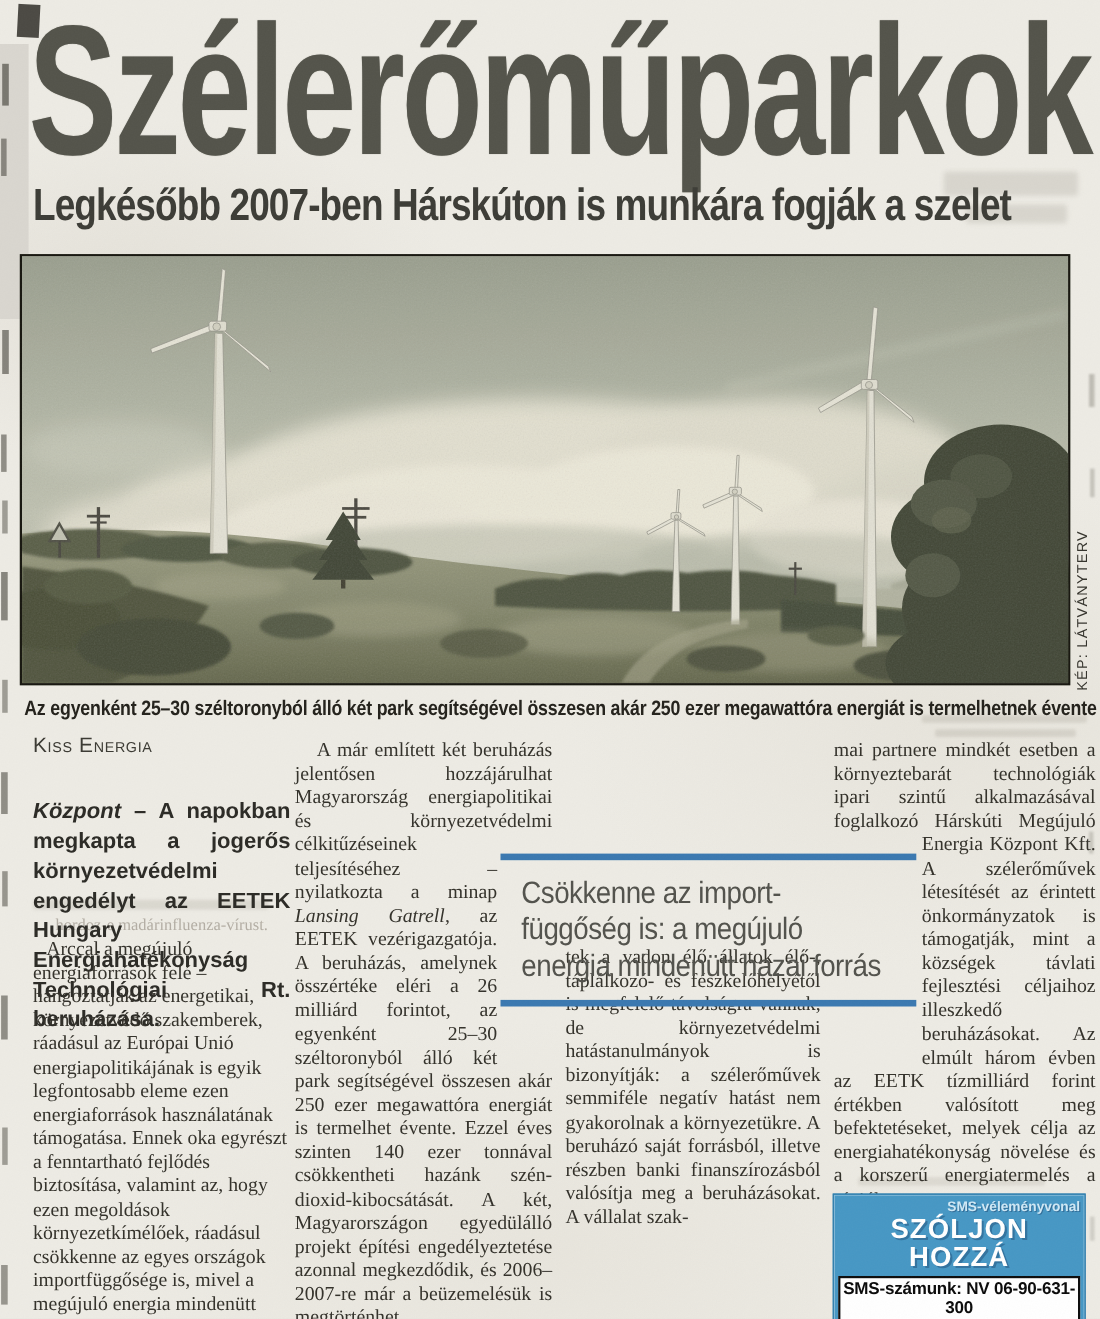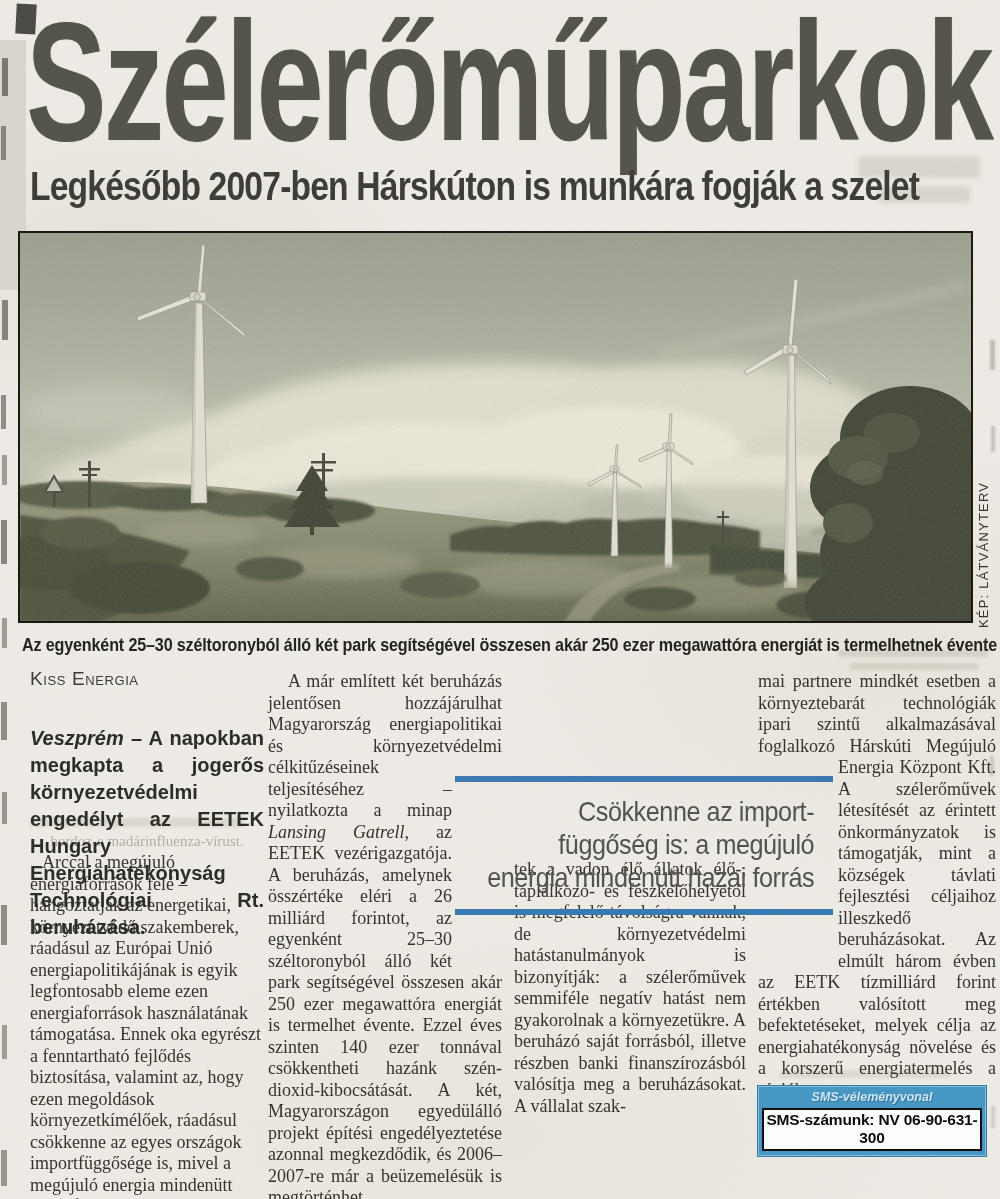--- a/index.html
+++ b/index.html
@@ -52,32 +52,32 @@
   .indent{text-indent:20px;}
   .fpush-r{float:right;width:0;height:88px;}
   .fspace-r{float:right;clear:right;width:50px;height:200px;}
   .fpush-l{float:left;width:0;height:88px;}
   .fspace-l{float:left;clear:left;width:80px;height:200px;}
   .pq-reserve{height:188px;}
   
   .pullquote{
     left:455px;top:776px;width:378px;
     border-top:6px solid #3a78b0;border-bottom:6px solid #3a78b0;
-    padding:13px 0 15px 0;text-align:right;
+    padding:13px 0 15px 0;text-align:left;
   }
   .pullquote .pq-text{transform:scaleX(.9);transform-origin:center;
     font-size:28px;line-height:33px;letter-spacing:-.5px;color:#52524c;font-weight:400;}
   .pq-line{display:block;}
   
   .smsbox{
     left:757px;top:1085px;width:230px;box-sizing:border-box;
     background:#4697c4;border:1px solid #2e7aa8;padding:4px 4px 5px 4px;
     box-shadow:inset 0 0 0 1px rgba(255,255,255,.35);
   }
-  .sms-header{font-size:12.5px;font-weight:700;font-style:italic;color:#cfe8f5;text-align:center;
+  .sms-header{font-size:12.5px;font-weight:700;color:#cfe8f5;text-align:right;
               text-shadow:1px 1px 0 rgba(30,70,110,.5);}
   .sms-big{font-size:25px;line-height:26px;font-weight:700;letter-spacing:1px;color:#fff;text-align:center;
            text-shadow:2px 2px 0 rgba(35,85,130,.55);}
   .sms-panel{background:#fff;border:2px solid #0c0c0c;margin-top:4px;padding:1px 0 2px 0;}
   .sms-number{font-size:15.5px;font-weight:700;color:#0a0a0a;text-align:center;letter-spacing:-.2px;}
   
   .lstrip{left:0;top:40px;width:26px;height:250px;background:#d9d6cf;}
   .ldash{position:absolute;background:#514f47;filter:blur(.6px);}
   .rdash{position:absolute;background:#7a786e;filter:blur(.8px);}
   .tl-mark{left:16px;top:4px;width:20px;height:30px;background:#2f2d27;opacity:.85;transform:rotate(3deg);filter:blur(.4px);}
@@ -274,21 +274,21 @@
       <rect x="0" y="0" width="951" height="388" filter="url(#noise)" opacity=".28"></rect>
       <rect x="0" y="0" width="951" height="388" fill="#8a9078" opacity=".06"></rect>
     </svg>
   </div>
   <div class="abs credit">KÉP: LÁTVÁNYTERV</div>
   <div class="abs caption">Az egyenként 25–30 széltoronyból álló két park segítségével összesen akár 250 ezer megawattóra energiát is termelhetnek évente</div>
 
   <div class="abs byline">Kiss Energia</div>
 
   <div class="abs" id="col1">
-    <p class="lead"><span class="loc">Veszprém</span><span> – A napokban megkapta a jogerős környezetvédelmi engedélyt az EETEK Hungary Energiahatékonyság Technológiai Rt. beruházása.</span></p>
+    <p class="lead"><span class="loc">Központ</span><span> – A napokban megkapta a jogerős környezetvédelmi engedélyt az EETEK Hungary Energiahatékonyság Technológiai Rt. beruházása.</span></p>
   </div>
 
   <div class="abs" id="col1-bodywrap">
     <p class="col1-body">Arccal a megújuló energiaforrások felé – hangoztatják az energetikai, környezetvédő szakemberek, ráadásul az Európai Unió energiapolitikájának is egyik legfontosabb eleme ezen energiaforrások használatának támogatása. Ennek oka egyrészt a fenntartható fejlődés biztosítása, valamint az, hogy ezen megoldások környezetkímélőek, ráadásul csökkenne az egyes országok importfüggősége is, mivel a megújuló energia mindenütt hazai forrás.</p>
   </div>
 
   <div class="col" id="col2">
     <p class="indent"><span class="fpush-r"></span><span class="fspace-r"></span><span>A már említett két beruházás jelentősen hozzájárulhat Magyarország energiapolitikai és környezetvédelmi cél</span><span>kitűzéseinek teljesítéséhez – nyilatkozta a minap </span><em>Lansing Gatrell</em><span>, az EETEK vezérigazgatója. A beruházás, amelynek összértéke eléri a 26 milliárd forintot, az egyenként 25–30 széltoronyból álló két park segítségével összesen akár 250 ezer megawattóra energiát is termelhet évente. Ezzel éves szinten 140 ezer tonnával csökkentheti hazánk szén-dioxid-kibocsátását. A két, Magyarországon egyedülálló projekt építési engedélyeztetése azonnal megkezdődik, és 2006–2007-re már a beüzemelésük is megtörténhet.</span></p>
   </div>
 
@@ -304,20 +304,21 @@
   <div class="abs pullquote">
     <div class="pq-text">
       <span class="pq-line">Csökkenne az import-</span>
       <span class="pq-line">függőség is: a megújuló</span>
       <span class="pq-line">energia mindenütt hazai forrás</span>
     </div>
   </div>
 
   <div class="abs smsbox">
     <div class="sms-header">SMS-véleményvonal</div>
+    <div class="sms-big">SZÓLJON HOZZÁ</div>
     <div class="sms-panel">
       <div class="sms-number">SMS-számunk: NV 06-90-631-300</div>
 
     </div>
   </div>
 
   <svg class="abs pagenoise" width="1000" height="1199">
     <filter id="pnoise">
         <feTurbulence type="fractalNoise" baseFrequency="0.8" numOctaves="2" stitchTiles="stitch"></feTurbulence>
       <feColorMatrix type="saturate" values="0"></feColorMatrix>

